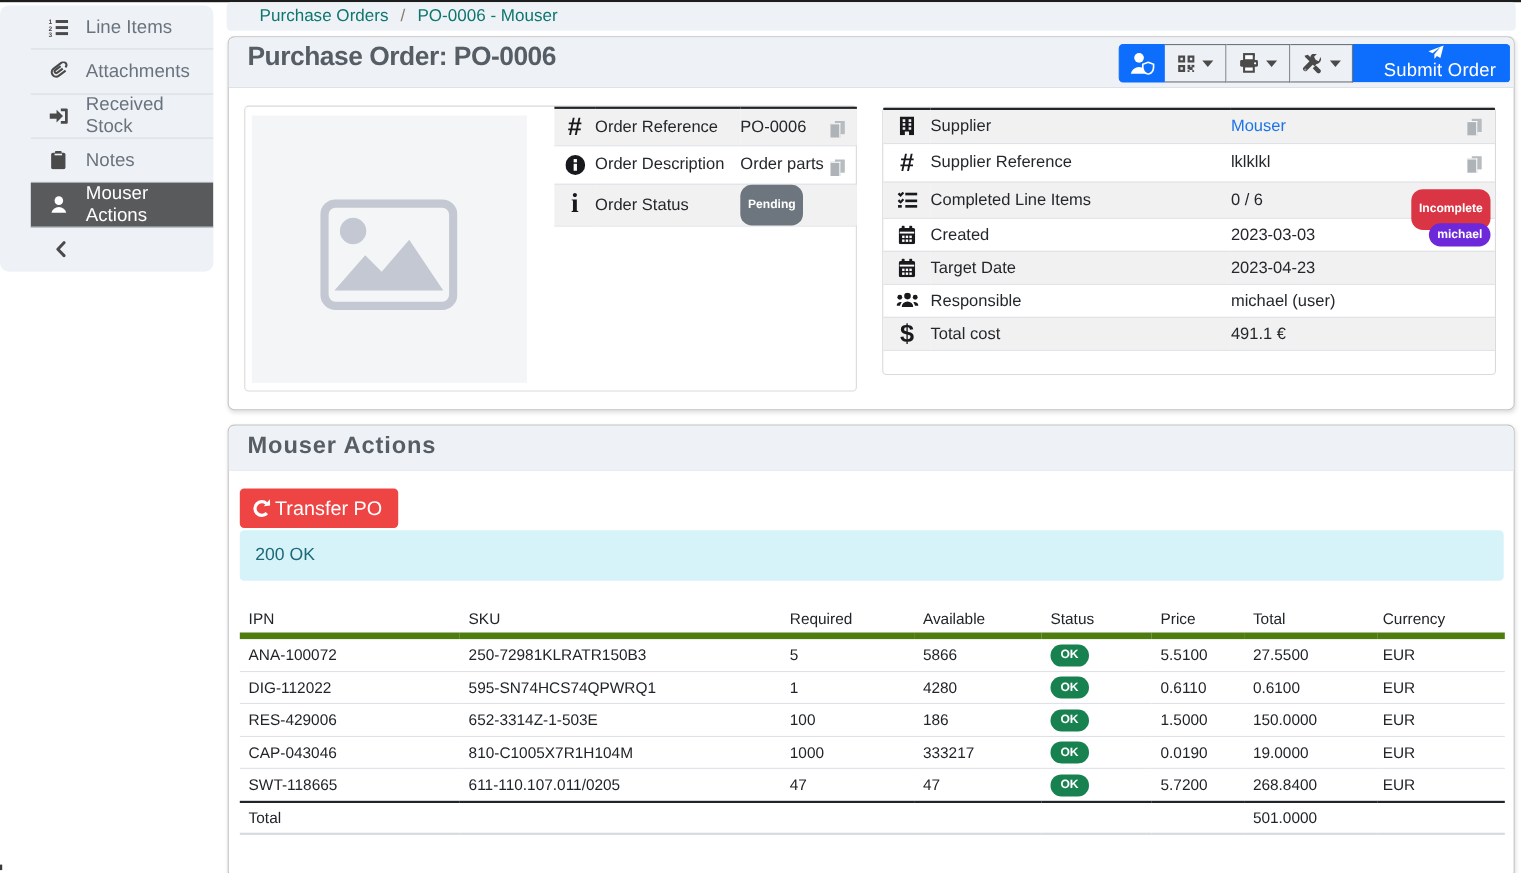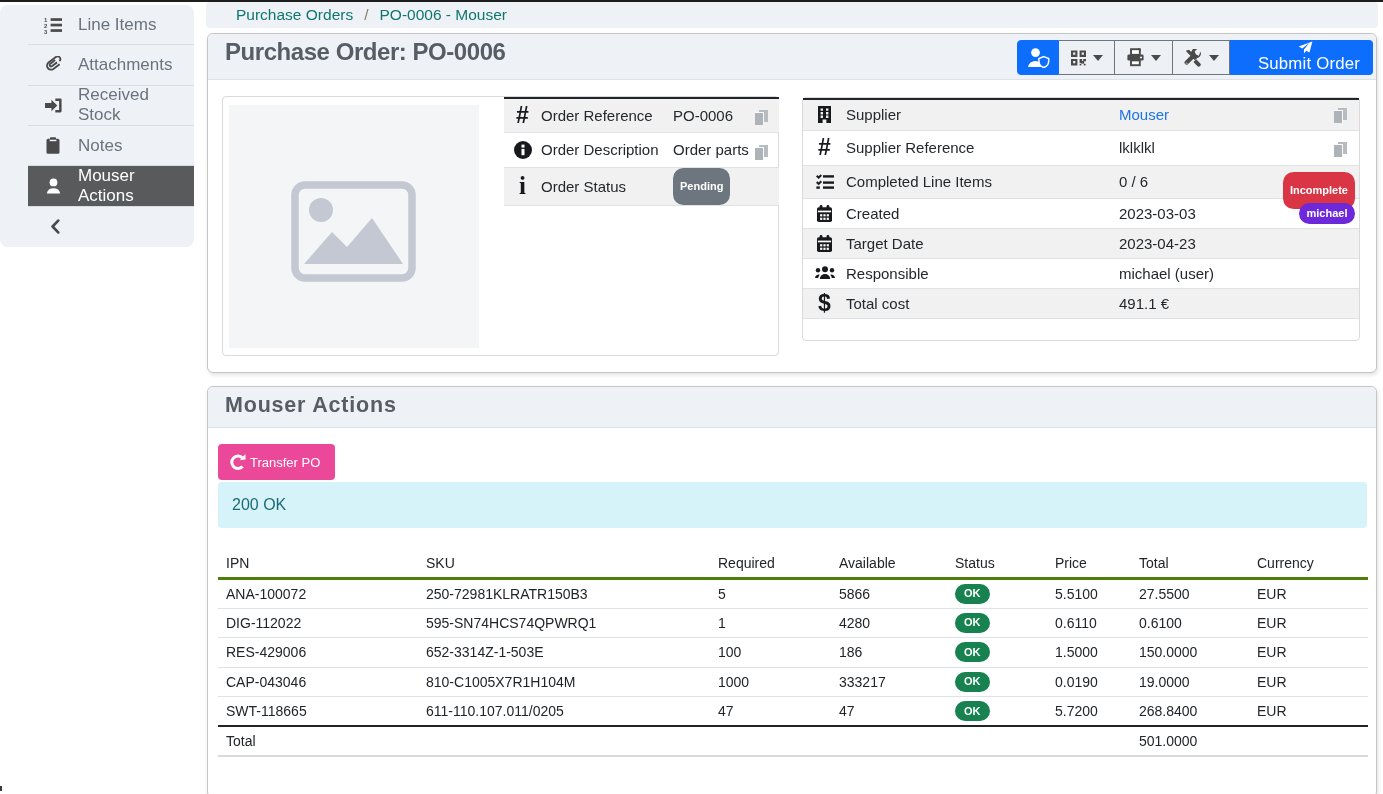--- a/index.html
+++ b/index.html
@@ -65,22 +65,22 @@
 .bsec { background:#6d757e; }
 .bdanger { background:#da3545; }
 .bdark { background:#6d28d9; padding:4px 7.5px; }
 .bok { background:#188150; padding:3.5px 9px; }
 
 
 #panel2 { left:207px; top:386px; width:1170px; height:412px; }
 #p2head { left:0; top:0; width:1168px; height:41px; }
 #p2title { left:17px; top:6px; font-size:21.5px; font-weight:bold; color:#575d64; letter-spacing:0.8px; }
 
-#transferbtn { left:10px; top:57px; height:36px; background:#ec4899; border-radius:4px; color:#fff;
-  font-size:13px; display:flex; align-items:center; padding:0 15px 0 11px; }
+#transferbtn { left:10px; top:57px; height:36px; background:#ef4444; border-radius:4px; color:#fff;
+  font-size:18px; display:flex; align-items:center; padding:0 15px 0 11px; }
 #alertbox { left:10px; top:95px; width:1149px; height:46px; background:#d7f3fa; border-radius:4px;
   display:flex; align-items:center; color:#1d6a77; font-size:16px; padding-left:14px; }
 
 table.mtable { border-collapse:collapse; table-layout:fixed; width:1150px; }
 table.mtable th { font-weight:normal; font-size:14px; color:#212529; text-align:left; padding:5px 8px; height:29px; }
 table.mtable td { font-size:14px; color:#212529; text-align:left; padding:4px 8px; height:29.5px;
   border-bottom:1px solid #dee2e6; }
 table.mtable .r { text-align:left; }
 table.mtable .cur { padding-left:5px; }
 
@@ -394,21 +394,21 @@
         <col style="width:200px">
           <col style="width:292px">
           <col style="width:121px">
           <col style="width:116px">
         <col style="width:100px">
           <col style="width:84px">
           <col style="width:121px">
           <col style="width:116px">
       </colgroup>
       <tbody>
-          <tr style="border-bottom:3px solid #4d7c0f;">
+          <tr style="border-bottom:6px solid #4d7c0f;">
             <th>IPN</th>
             <th>SKU</th>
             <th>Required</th>
             <th>Available</th>
             <th>Status</th>
             <th class="r">Price</th>
             <th class="r">Total</th>
             <th class="cur">Currency</th>
           </tr>
       <tr>

